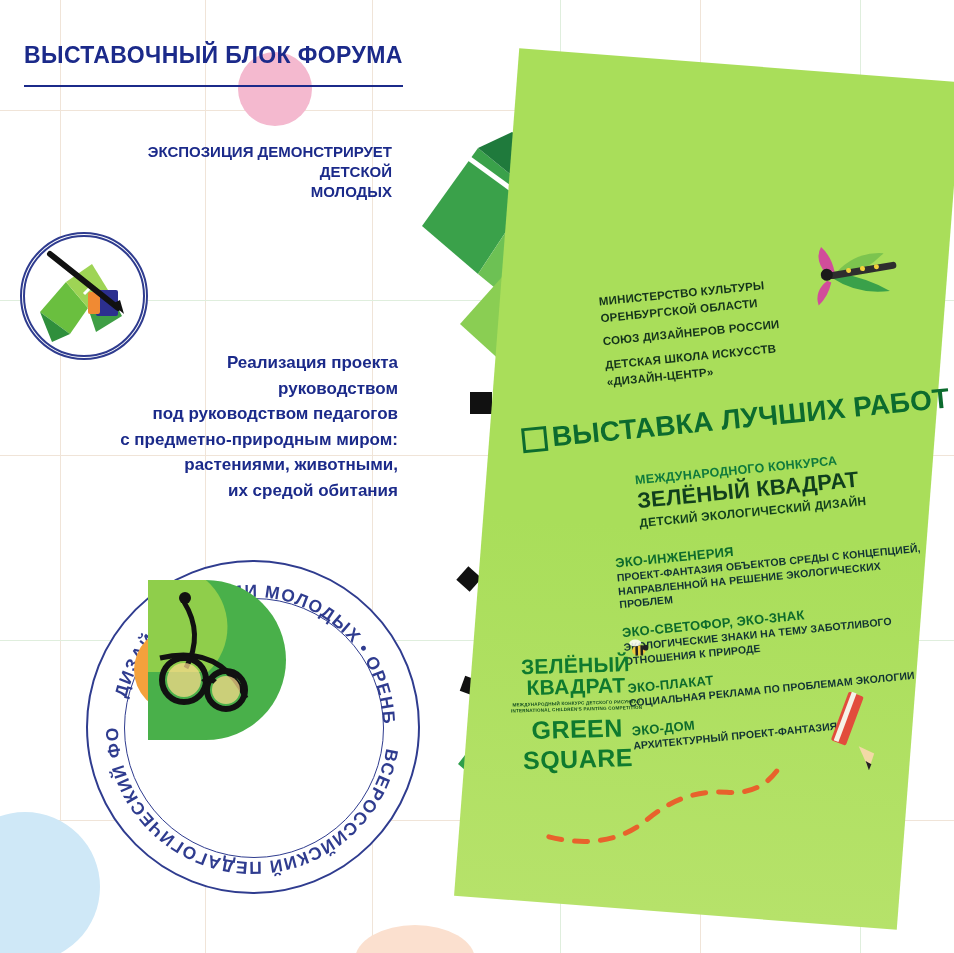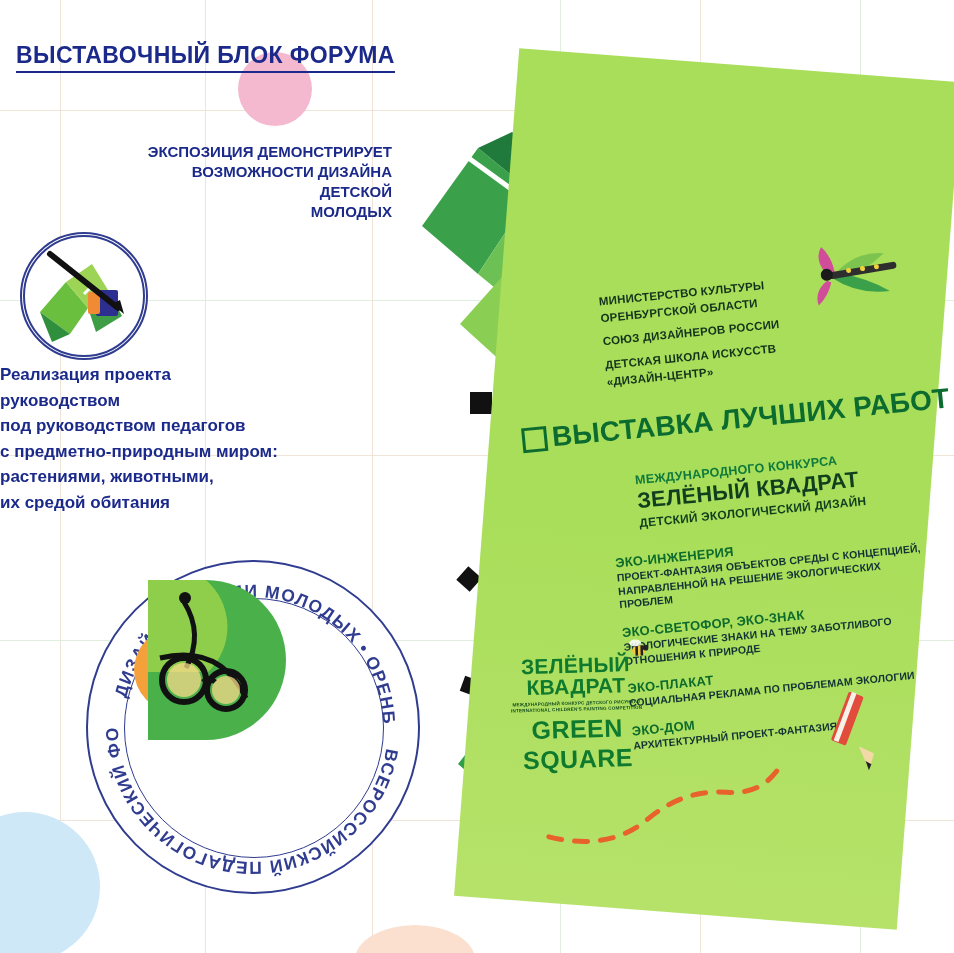--- a/index.html
+++ b/index.html
@@ -16,39 +16,39 @@
   
   .bg-grid{position:absolute;inset:0;pointer-events:none;}
   .vline{position:absolute;top:0;bottom:0;width:1px;background:#f0e4d8;}
   .hline{position:absolute;left:0;right:0;height:1px;background:#f0e4d8;}
   .vline.green{background:#dfeedd;}
   .hline.green{background:#dfeedd;}
   .circ{position:absolute;border-radius:50%;}
 
   
   .header{
-    position:absolute;left:16px;top:42px;
+    position:absolute;left:24px;top:42px;
     font-size:23px;font-weight:bold;color:#1b2a8a;
     letter-spacing:.4px;
     border-bottom:2px solid #1b2a8a;
-    padding-bottom:2px;
+    padding-bottom:16px;
   }
 
   
   .lead{
     position:absolute;left:0;top:142px;width:392px;
     text-align:right;
     font-size:15px;font-weight:bold;line-height:1.33;
     color:#1b2a8a;
   }
   .body-text{
     position:absolute;left:0;top:350px;width:398px;
+    text-align:right;
     font-size:17px;font-weight:bold;line-height:1.5;
     color:#1b2a8a;
-    margin-top:12px;
   }
 
   
   .emblem{
     position:absolute;left:20px;top:232px;width:124px;height:124px;
     border-radius:50%;
     background:#ffffff;
     border:2px solid #2f3c8f;
     overflow:hidden;
   }
@@ -173,21 +173,20 @@
       <rect x="66" y="58" width="12" height="22" rx="2" fill="#f08a33"></rect>
       <path d="M62 60 l8 -8" stroke="#fff" stroke-width="3"></path>
       <path d="M28 20 L96 74" stroke="#111" stroke-width="6" stroke-linecap="round"></path>
       <path d="M90 70 l12 10 -4 -14 z" fill="#111"></path>
       <circle cx="62" cy="62" r="60" fill="none" stroke="#2f3c8f" stroke-width="2"></circle>
     </svg>
   </div>
 
   <div class="lead">
     <div>ЭКСПОЗИЦИЯ ДЕМОНСТРИРУЕТ</div>
-    <div>ВОЗМОЖНОСТИ ДИЗАЙНА</div>
     <div>ДЕТСКОЙ</div>
     <div>МОЛОДЫХ</div>
   </div>
 
   <div class="body-text">
     <div>Реализация проекта</div>
     <div>руководством</div>
     <div>под руководством педагогов</div>
     <div>с предметно-природным миром:</div>
     <div>растениями, животными,</div>

